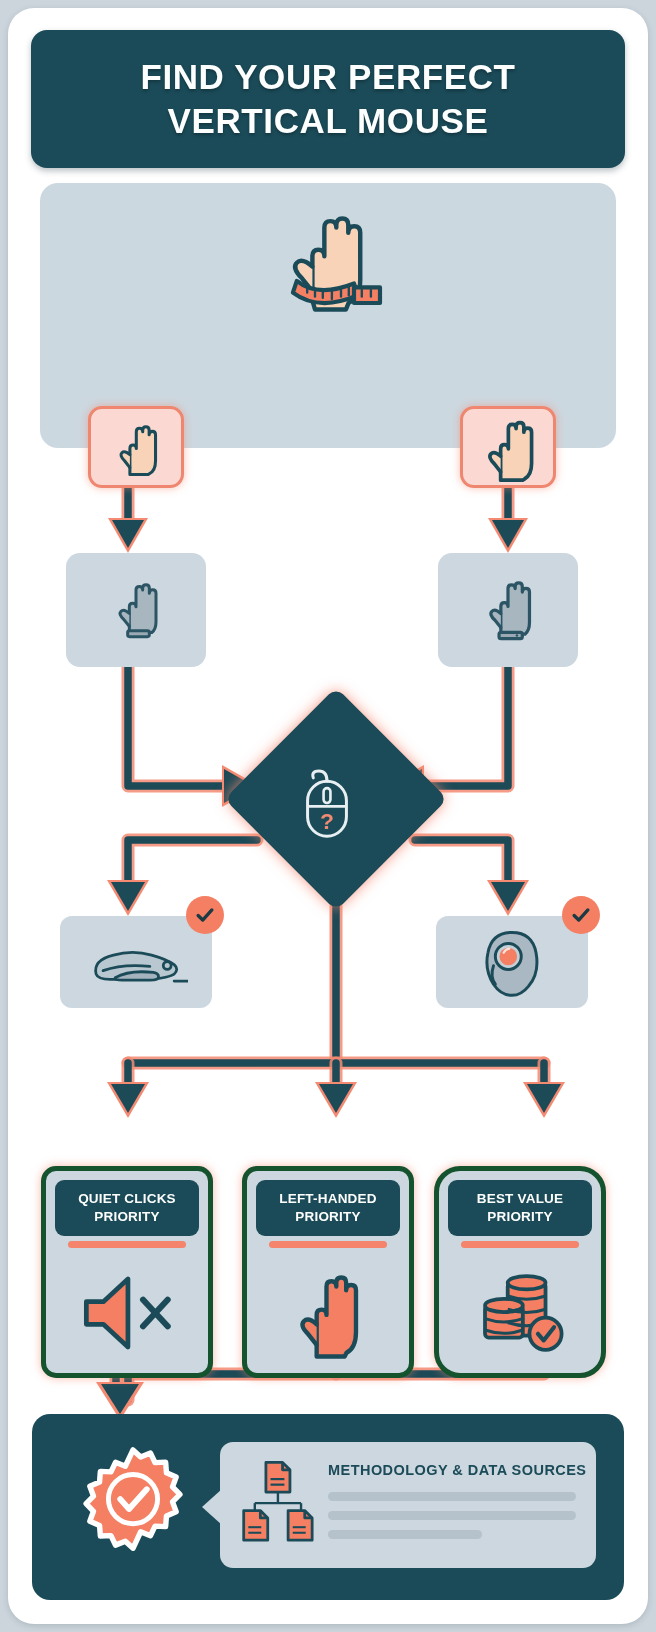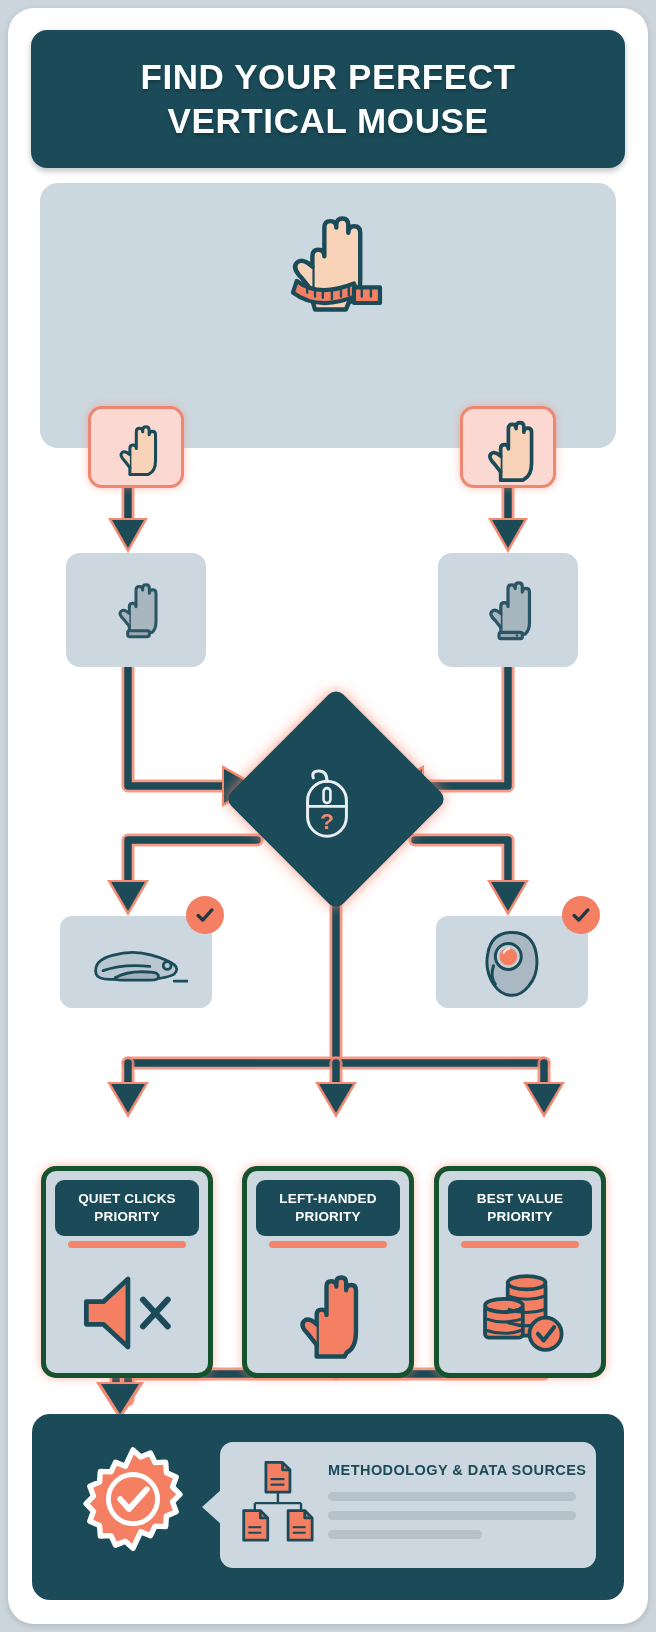--- a/index.html
+++ b/index.html
@@ -143,21 +143,21 @@
     top: 1110px;
     width: 172px; height: 212px;
     background: #ccd7df;
     border: 5px solid #14532d;
     border-radius: 15px;
     box-shadow: 0 0 10px rgba(245,138,114,.6);
     margin-top: 48px;
   }
   .pri-card.c0 { left: 33px; }
   .pri-card.c1 { left: 234px; padding-left: 29px; }
-  .pri-card.c2 { left: 426px; }
+  .pri-card.c2 { left: 426px; border-radius: 26px; }
 
   .pri-head {
     position: absolute;
     left: 9px; top: 9px; right: 9px;
     height: 56px;
     background: #1b4b58;
     border-radius: 9px;
     display: flex; align-items: center; justify-content: center;
     text-align: center;
   }

